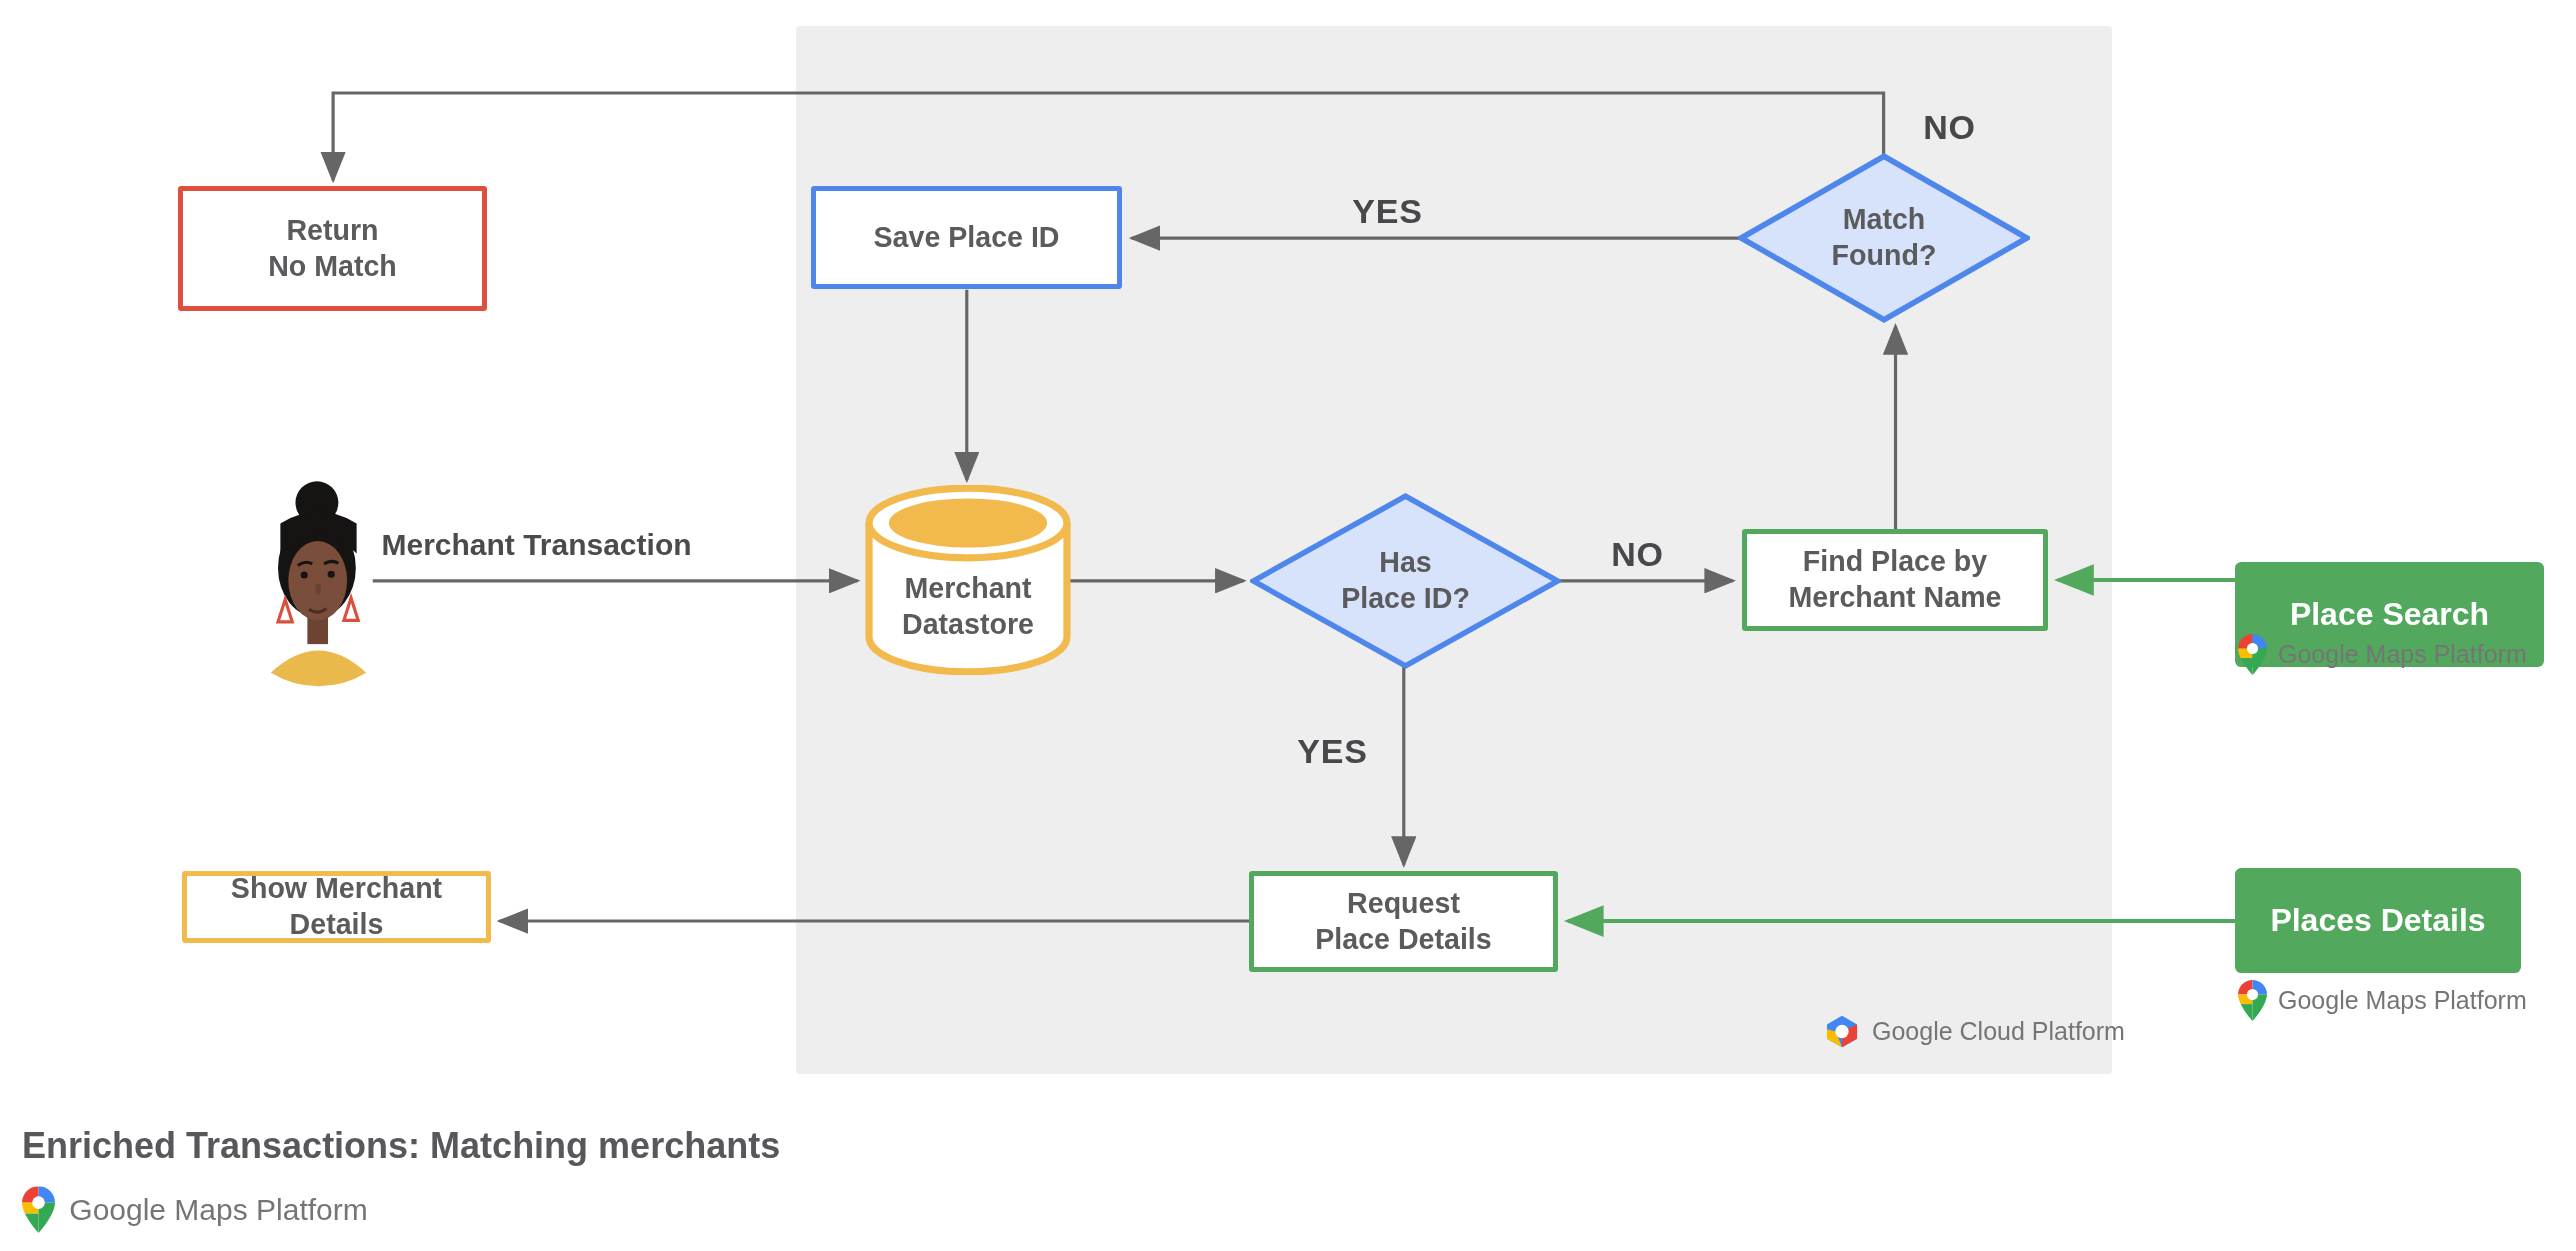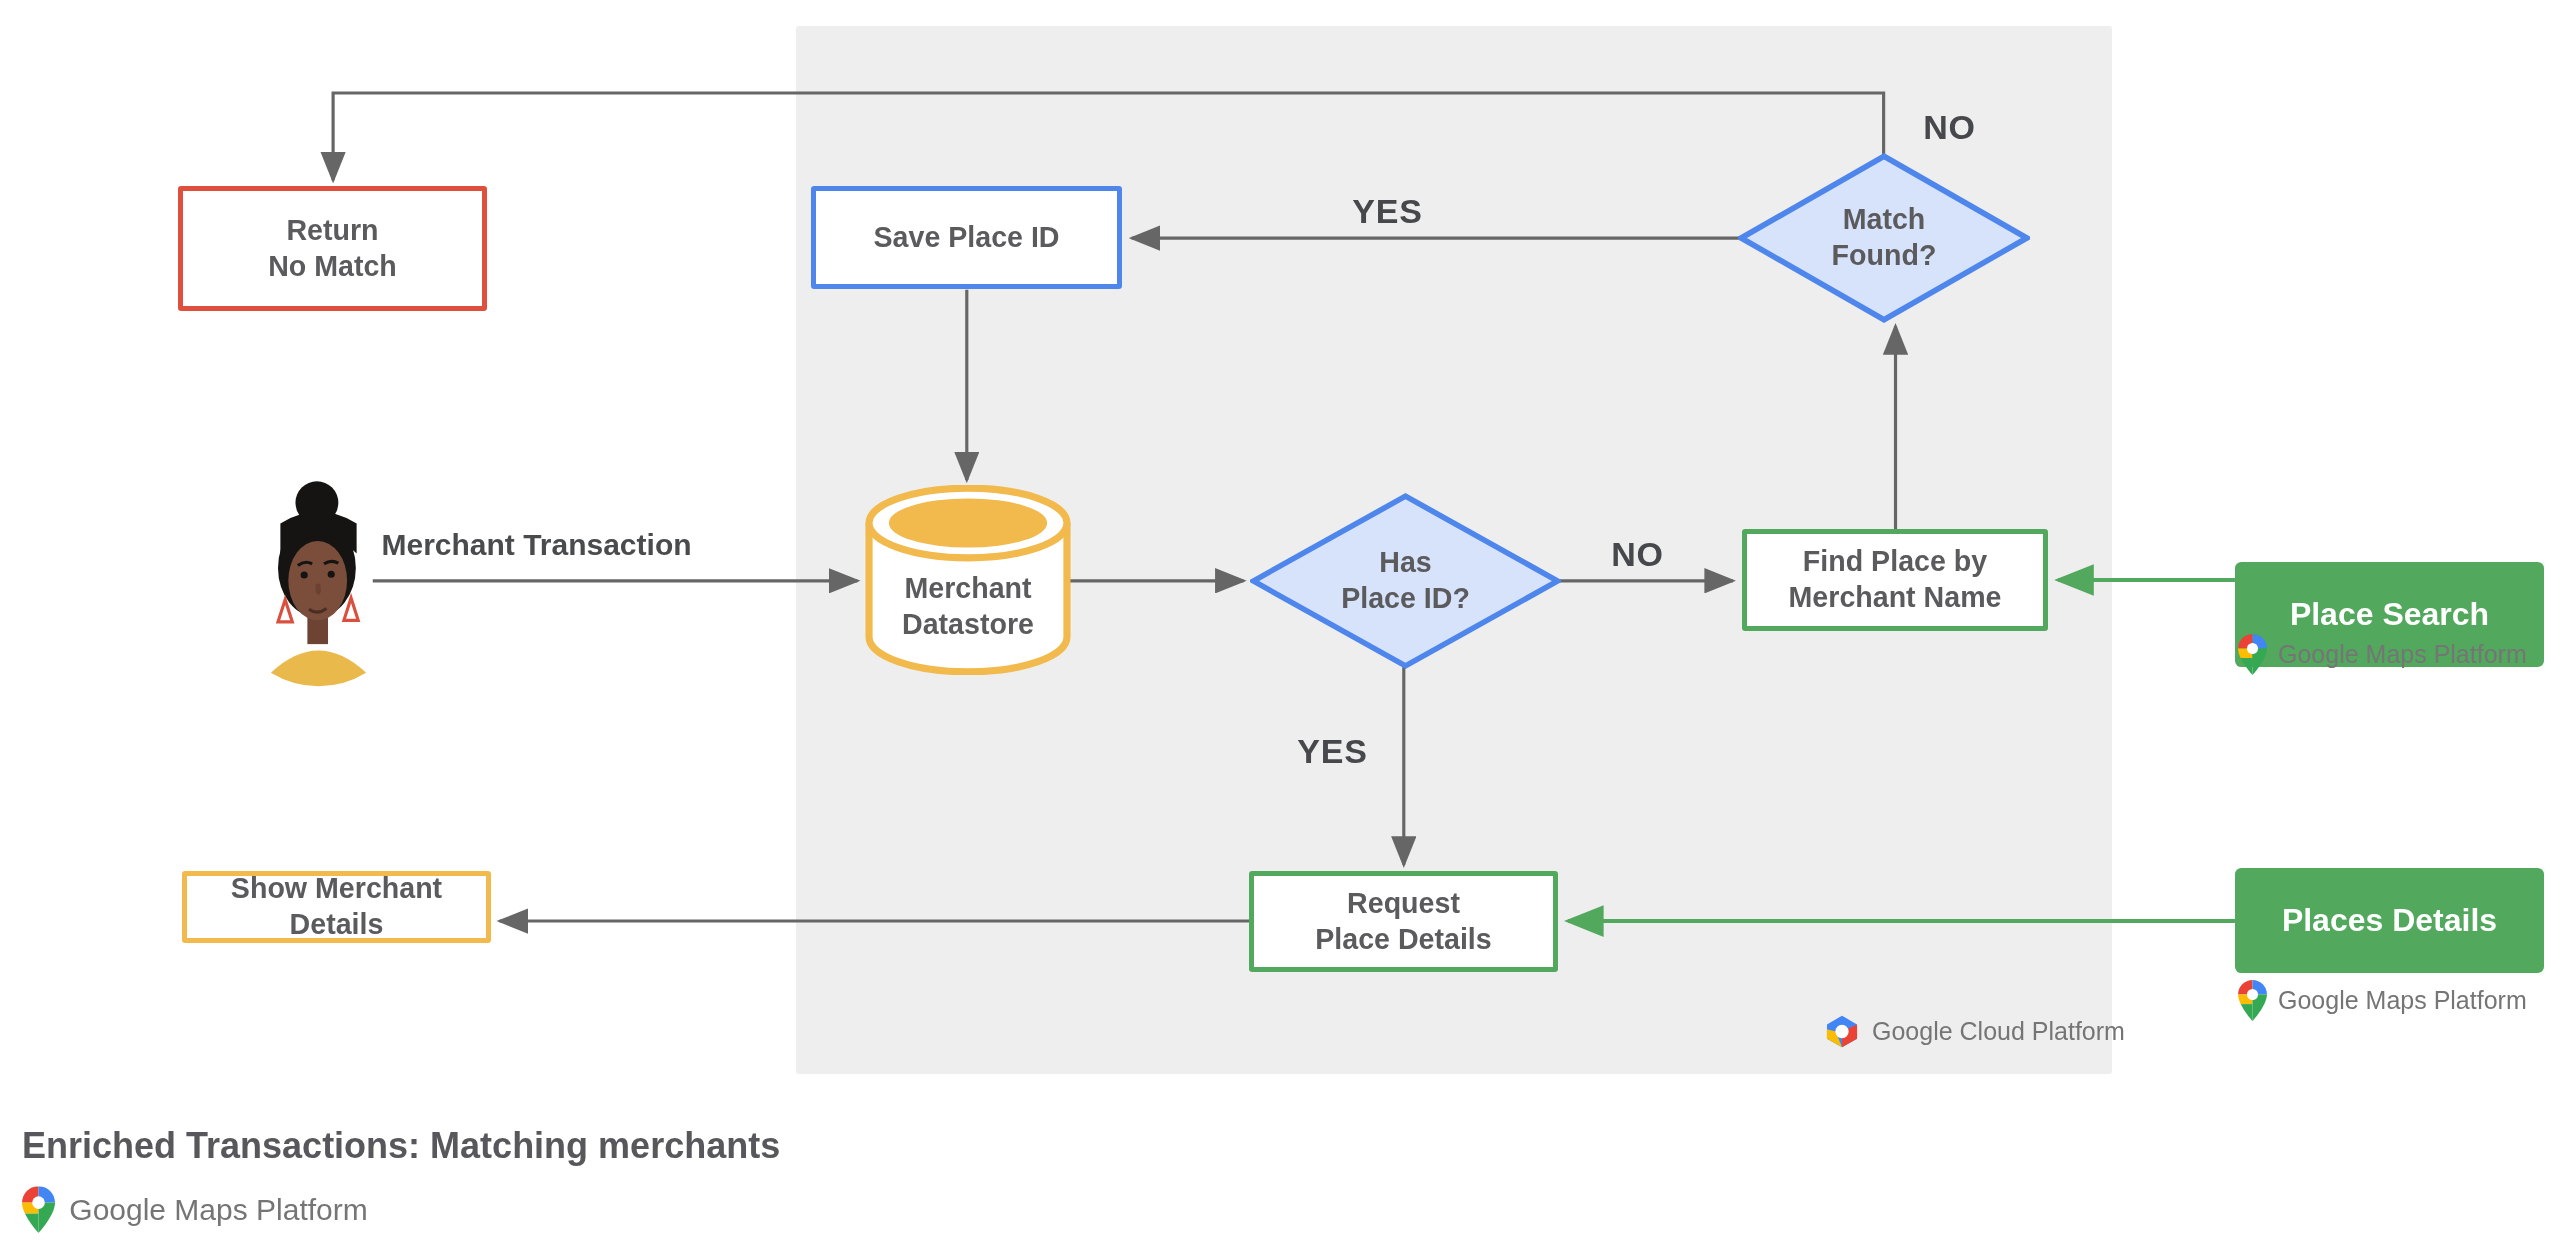--- a/index.html
+++ b/index.html
@@ -129,21 +129,21 @@
     <ellipse cx="131" cy="48" rx="125" ry="44" fill="#ffffff" stroke="#f2b94c" stroke-width="9"></ellipse>
     <ellipse cx="131" cy="48" rx="100" ry="31" fill="#f2b94c"></ellipse>
   </svg>
   <div class="diamond-label" style="left:864px;top:547px;width:208px;height:119px;"><span>Merchant
 Datastore</span></div>
 
   <div class="api-box" style="left:2235px;top:527px;width:309px;height:105px;margin-top:35px;">
       <span>Place Search</span>
     </div>
 
-  <div class="api-box" style="left:2235px;top:868px;width:309px;height:105px;">
+  <div class="api-box" style="left:2235px;top:868px;width:286px;height:105px;">
       <span>Places Details</span>
     </div>
 
   <div class="flow-label" style="left:378px;top:528px;width:317px;">Merchant Transaction</div>
   <div class="edge-label" style="left:1902px;top:108px;">NO</div>
   <div class="edge-label" style="left:1340px;top:192px;">YES</div>
   <div class="edge-label" style="left:1590px;top:535px;">NO</div>
   <div class="edge-label" style="left:1285px;top:732px;">YES</div>
 
   <div class="logo-row" style="left:2238px;top:634px;">

